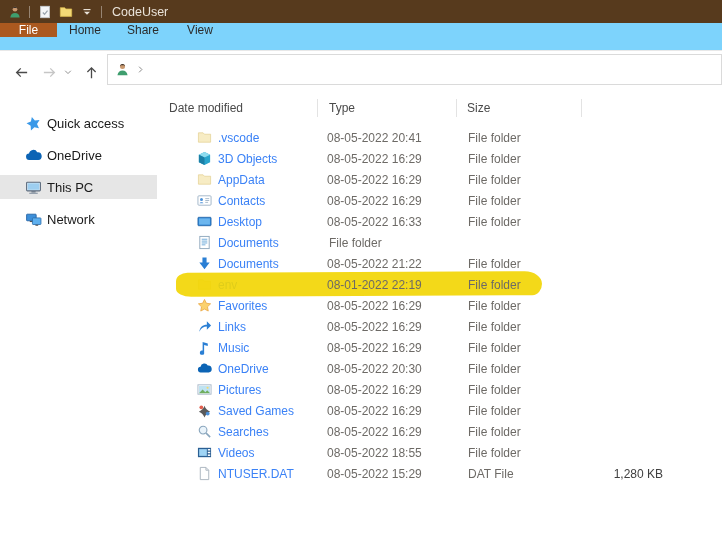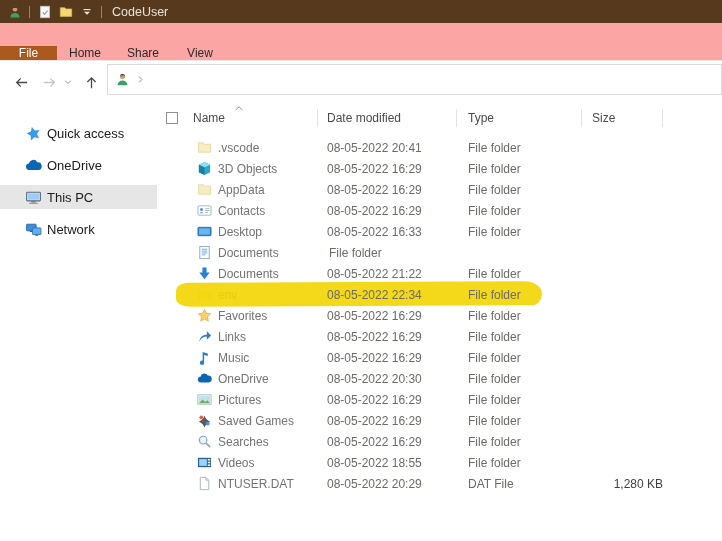--- a/index.html
+++ b/index.html
@@ -8,21 +8,21 @@
   .window{position:relative;width:722px;height:541px;background:#fff;overflow:hidden}
 
   
   .titlebar{height:23px;background:var(--titlebar-bg,#573a1d);display:flex;align-items:center;padding-left:4px}
   .titlebar .tb-icon{width:15px;height:15px;display:flex;align-items:center;justify-content:center;margin:0 3px;flex:0 0 auto}
   .titlebar .tb-icon svg{width:14px;height:14px;display:block}
   .tb-sep{width:1px;height:12px;background:rgba(255,255,255,.38);margin:0 4px;flex:0 0 auto}
   .tb-title{color:#e9e2d8;font-size:12.5px;margin-left:6px;white-space:nowrap}
 
   
-  .tabrow{height:38px;background:#fca5a5;display:flex;align-items:flex-end;border-bottom:1px solid #e8e8e8}
+  .tabrow{height:28px;background:#7dd3fc;display:flex;align-items:flex-start;border-bottom:1px solid #e8e8e8}
   .tab-file{width:57px;background:var(--file-tab-bg,#ab591f);color:#fff;font-size:12px;
     display:flex;align-items:center;justify-content:center}
   .tab{color:#2b2b2b;font-size:12px;display:flex;align-items:center;justify-content:center}
   .tab.home{width:56px}.tab.share{width:60px}.tab.view{width:54px}
 
   
   .navbar{position:relative;height:40px;background:#fff}
   .nav-btn{position:absolute;top:12px;width:18px;height:18px;color:#4a4a4a;display:flex;align-items:center;justify-content:center}
   .nav-btn svg{width:15px;height:15px;display:block}
   .nav-back{left:12px}
@@ -56,21 +56,21 @@
   .h-date{padding-left:9px}
   .h-type{padding-left:11px}
   .h-size{padding-left:10px}
   .sel-all{position:absolute;left:6px;top:5px;width:12px;height:12px;border:1px solid #919191;background:#fff}
   .sort-chev{position:absolute;left:74px;top:-3px;width:10px;height:8px;color:#6b7c8d}
   .sort-chev svg{width:10px;height:8px;display:block}
 
   .rows{margin-top:8px}
   .row{position:relative;display:grid;grid-template-columns:158px 139px 125px 81px;height:21px;font-size:12px}
   .cell{display:flex;align-items:center;white-space:nowrap}
-  .c-name{padding-left:36px;color:#737373;position:relative;z-index:1}
+  .c-name{padding-left:36px;color:#3b82f6;position:relative;z-index:1}
   .ficon{width:16px;height:16px;flex:0 0 auto;display:flex;align-items:center;justify-content:center;position:relative;z-index:1}
   .ficon svg{width:15px;height:15px;display:block}
   .fname{margin-left:6px;position:relative;z-index:3}
   .c-date{padding-left:9px;color:#6d6a66;position:relative;z-index:3}
   .c-type{padding-left:11px;color:#6d6a66;position:relative;z-index:3}
   .c-size{justify-content:flex-end;color:#404040;position:relative;z-index:3}
   .marker{position:absolute;left:16px;top:-2px;width:366px;height:24px;background:var(--marker,#f2d500);opacity:.9;
     z-index:2;border-radius:12px 18px 10px 16px / 9px 13px 12px 8px;transform:rotate(-.25deg)}
 </style>
 </head>
@@ -192,29 +192,20 @@
               <rect x="7" y="6.5" width="8" height="6.2" rx="0.6" fill="#5fb0ee" stroke="#2a6faf" stroke-width="0.8"></rect>
               <rect x="9.8" y="12.9" width="2.6" height="1" fill="#555"></rect>
             </svg>
         </span>
         <span class="s-label">Network</span>
       </div>
     </div>
 
     <div class="content">
       <div class="lheader">
-        <div class="hcell h-name">
-          <span class="sel-all"></span>
-          <span>Name</span>
-          <span class="sort-chev">
-            <svg viewBox="0 0 16 10">
-                <path d="M2.5 8.5L8 3l5.5 5.5" fill="none" stroke="#6b7c8d" stroke-width="1.3"></path>
-              </svg>
-          </span>
-        </div>
         <div class="hcell h-date">
           <span>Date modified</span>
         </div>
         <div class="hcell h-type">
           <span>Type</span>
         </div>
         <div class="hcell h-size">
           <span>Size</span>
         </div>
       </div>
@@ -319,21 +310,21 @@
           <div class="row hl">
             <div class="marker"></div>
             <div class="cell c-name">
               <span class="ficon">
                 <svg viewBox="0 0 16 16">
                   <path d="M1.5 3h5l1.4 1.5h6.6V13h-13z" fill="#f7ecc4" stroke="#e4d295" stroke-width="0.8"></path>
                 </svg>
               </span>
               <span class="fname">env</span>
             </div>
-            <div class="cell c-date">08-05-2022 22:34</div>
+            <div class="cell c-date">08-01-2022 22:19</div>
             <div class="cell c-type">File folder</div>
             <div class="cell c-size"></div>
           </div>
           <div class="row">
             <div class="cell c-name">
               <span class="ficon">
                 <svg viewBox="0 0 16 16">
                   <path d="M8 1.5l2 4.1 4.5.6-3.3 3.2.8 4.5L8 11.8 4 13.9l.8-4.5L1.5 6.2 6 5.6z" fill="#fbd16d" stroke="#e8a33d" stroke-width="0.8"></path>
                 </svg>
               </span>
@@ -447,20 +438,20 @@
           <div class="row">
             <div class="cell c-name">
               <span class="ficon">
                 <svg viewBox="0 0 16 16">
                   <path d="M3.5 1.5h6l3 3v10h-9z" fill="#fff" stroke="#aab4be"></path>
                   <path d="M9.5 1.5v3h3" fill="none" stroke="#aab4be"></path>
                 </svg>
               </span>
               <span class="fname">NTUSER.DAT</span>
             </div>
-            <div class="cell c-date">08-05-2022 20:29</div>
+            <div class="cell c-date">08-05-2022 15:29</div>
             <div class="cell c-type">DAT File</div>
             <div class="cell c-size">1,280 KB</div>
           </div>
         </div>
     </div>
   </div>
 </div>
 
 </body></html>

